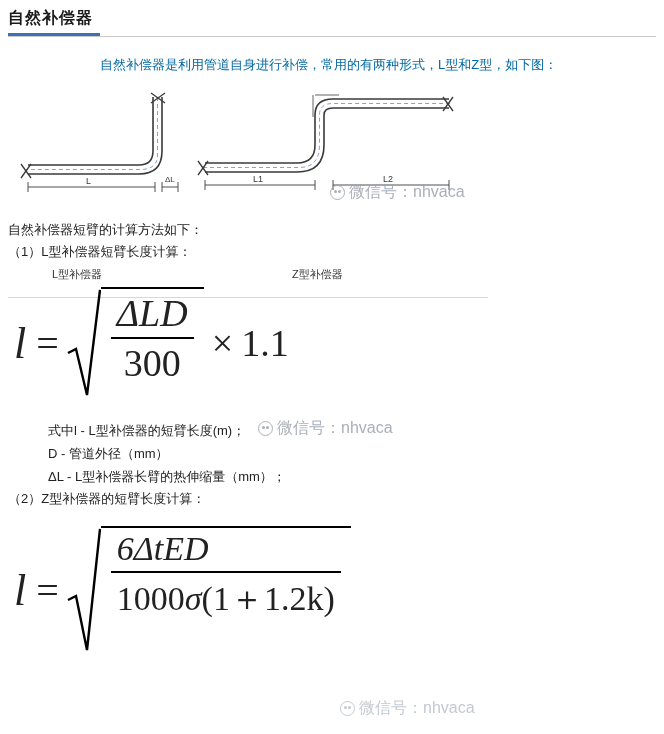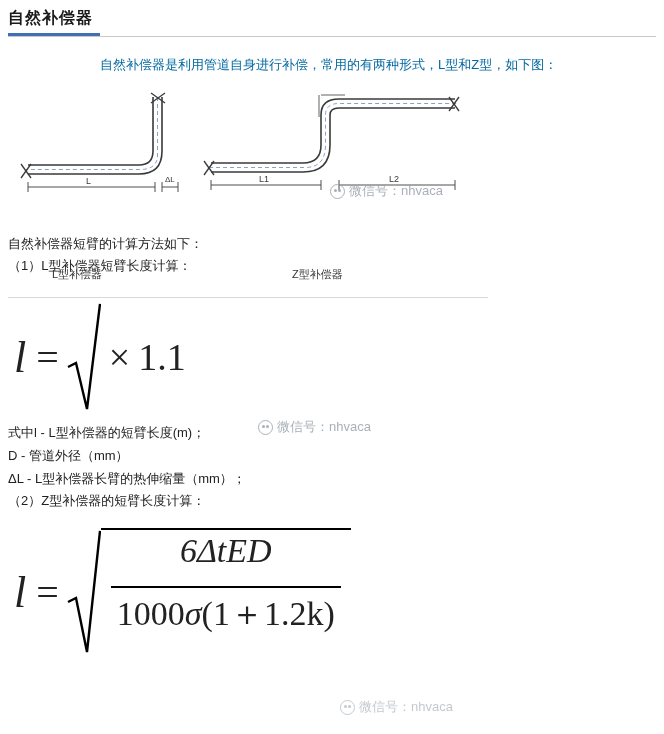--- a/index.html
+++ b/index.html
@@ -54,41 +54,41 @@
   
   .figures {
     position: relative;
     margin-top: 14px;
     height: 130px;
   }
   .fig {
     position: absolute;
   }
   .fig-l { left: 10px; top: 0; }
-  .fig-z { left: 193px; top: -8px; }
+  .fig-z { left: 187px; top: -8px; }
   .fig-cap {
     position: absolute;
     font-size: 11px;
     color: #333;
     white-space: nowrap;
   }
   .cap-l { left: 52px; top: 178px; }
   .cap-z { left: 292px; top: 178px; }
   .hr-light {
     position: absolute;
     left: 8px;
     top: 208px;
     width: 480px;
     height: 1px;
     background: #d8d8d8;
   }
   
   .wm {
     position: absolute;
-    font-size: 13px;
+    font-size: 16px;
     color: #9aa3ad;
     white-space: nowrap;
     display: flex;
     align-items: center;
     gap: 4px;
     opacity: .85;
   }
   .wm .wm-mark {
     display: inline-block;
     width: 13px; height: 13px;
@@ -118,21 +118,21 @@
   .wm3 .wm-mark { border-color:#b9c0c8; }
   .wm3 .wm-mark::before, .wm3 .wm-mark::after { background:#b9c0c8; }
 
   
   .para {
     font-size: 13px;
     line-height: 22px;
     color: #222;
     margin-left: 8px;
   }
-  .para-top { margin-top: 14px; }
+  .para-top { }
 
   
   .formula {
     font-family: "Liberation Serif", serif;
     position: relative;
   }
   .f-row {
     display: flex;
     align-items: center;
   }
@@ -181,32 +181,32 @@
     margin-left: 8px;
     align-self: center;
   }
 
   .f1-wrap { margin: 24px 0 0 14px; }
   .f2-wrap { margin: 16px 0 0 14px; }
   .f2 .num2 {
     font-size: 34px;
     font-style: italic;
     display: block;
-    padding: 0 6px 16px 6px;
+    padding: 0 6px 3px 6px;
     border-bottom: 2.2px solid #000;
-    text-align: center;
+    text-align: left;
   }
   .f2 .den2 {
     font-size: 34px;
     display: block;
     padding: 3px 6px 0 6px;
     text-align: center;
   }
   .f2 .den2 .it { font-style: italic; }
-  .notes { margin-top: 8px; }
+  .notes { margin-top: 20px; padding-left: 40px; }
   .note-line {
     font-size: 13px;
     line-height: 23px;
     margin-left: 8px;
     color: #222;
   }
 </style>
 </head>
 <body>
 
@@ -294,20 +294,26 @@
 
   <div class="formula f1-wrap">
     <div class="f-row">
       <span class="f-l">l</span>
       <span class="f-eq">=</span>
       <span class="radical">
         <span class="rad-sign">
           <svg width="34" height="112" viewBox="0 0 34 112">
             <path d="M1 66 L9 62 L20 108 L33 3" fill="none" stroke="#000" stroke-width="2.4"></path>
           </svg>
+        </span>
+        <span class="rad-body">
+          <span class="frac">
+            <span class="num">ΔLD</span>
+            <span class="den">300</span>
+          </span>
         </span>
       </span>
       <span class="f-tail">×</span>
       <span class="f-tail">1.1</span>
     </div>
   </div>
 
   <div class="wm wm2">
     <span class="wm-mark"></span>
     <span>微信号：nhvaca</span>

